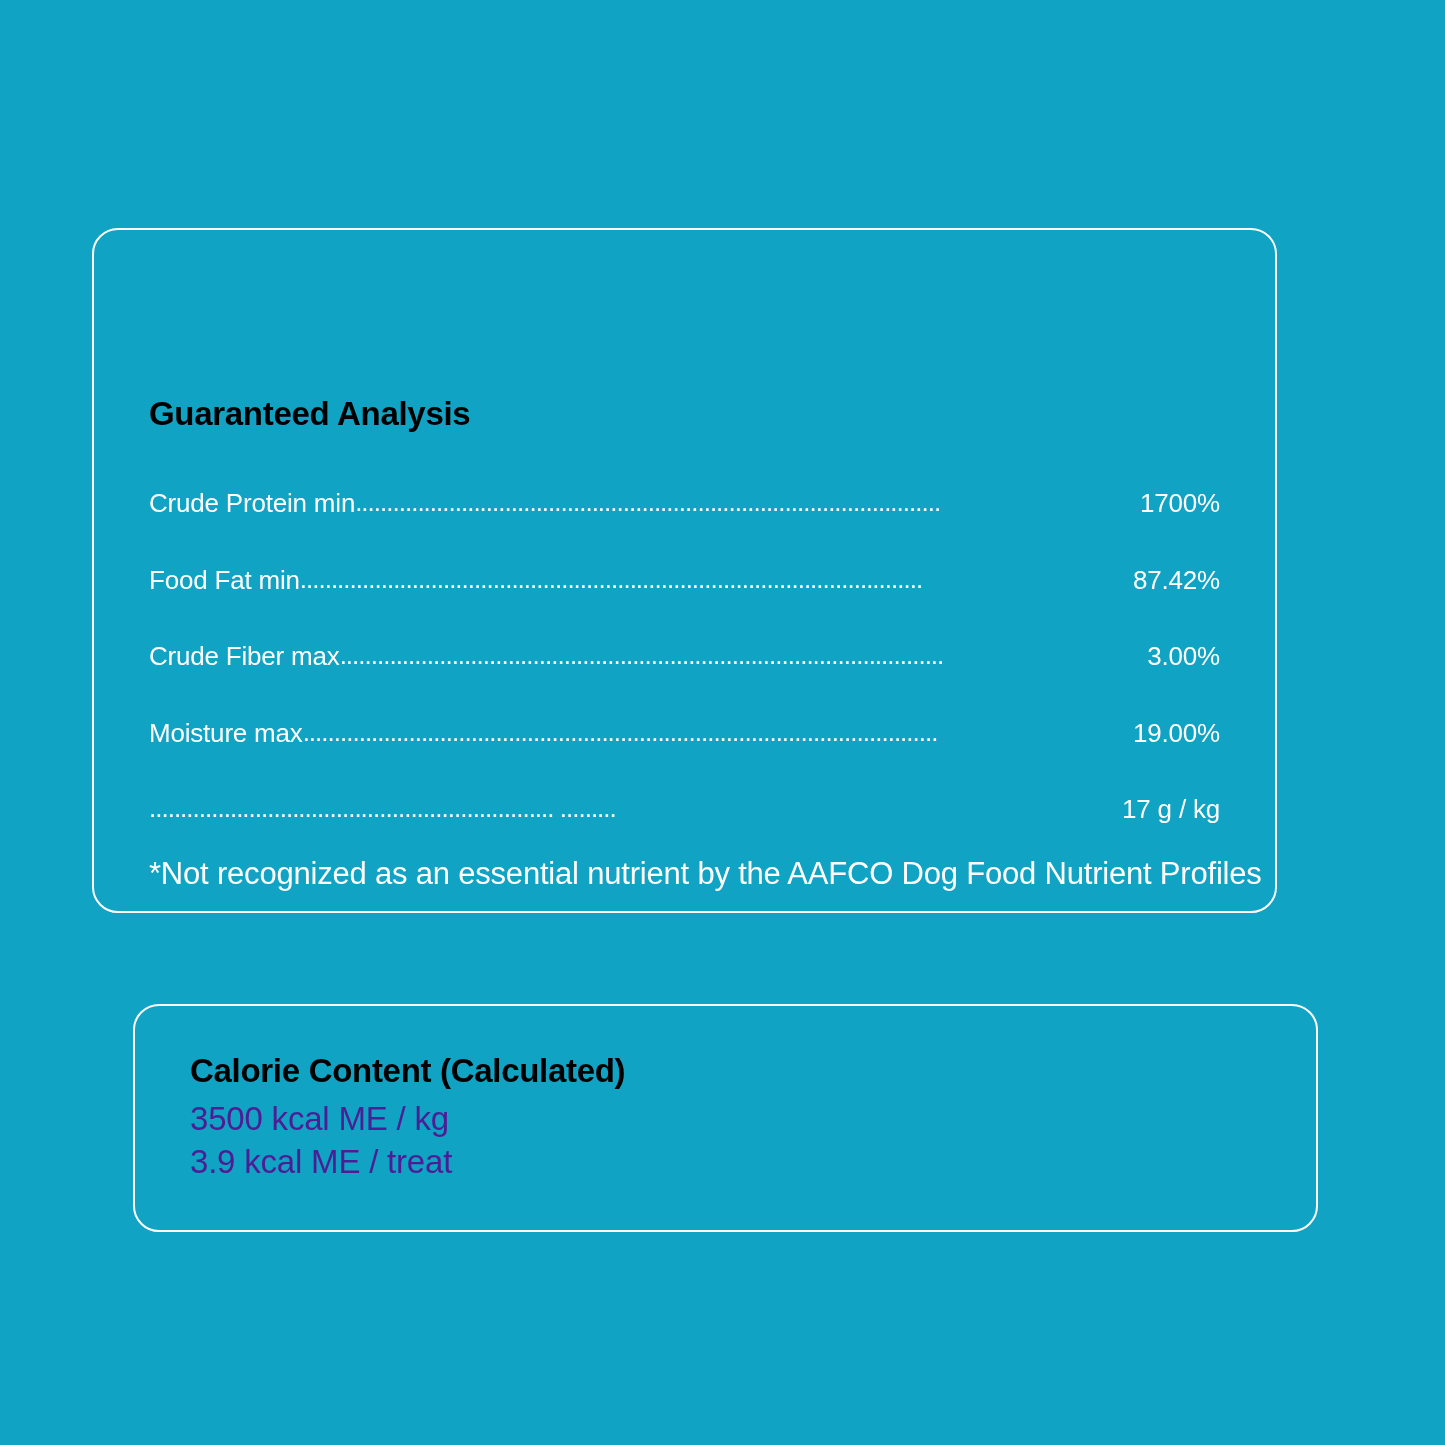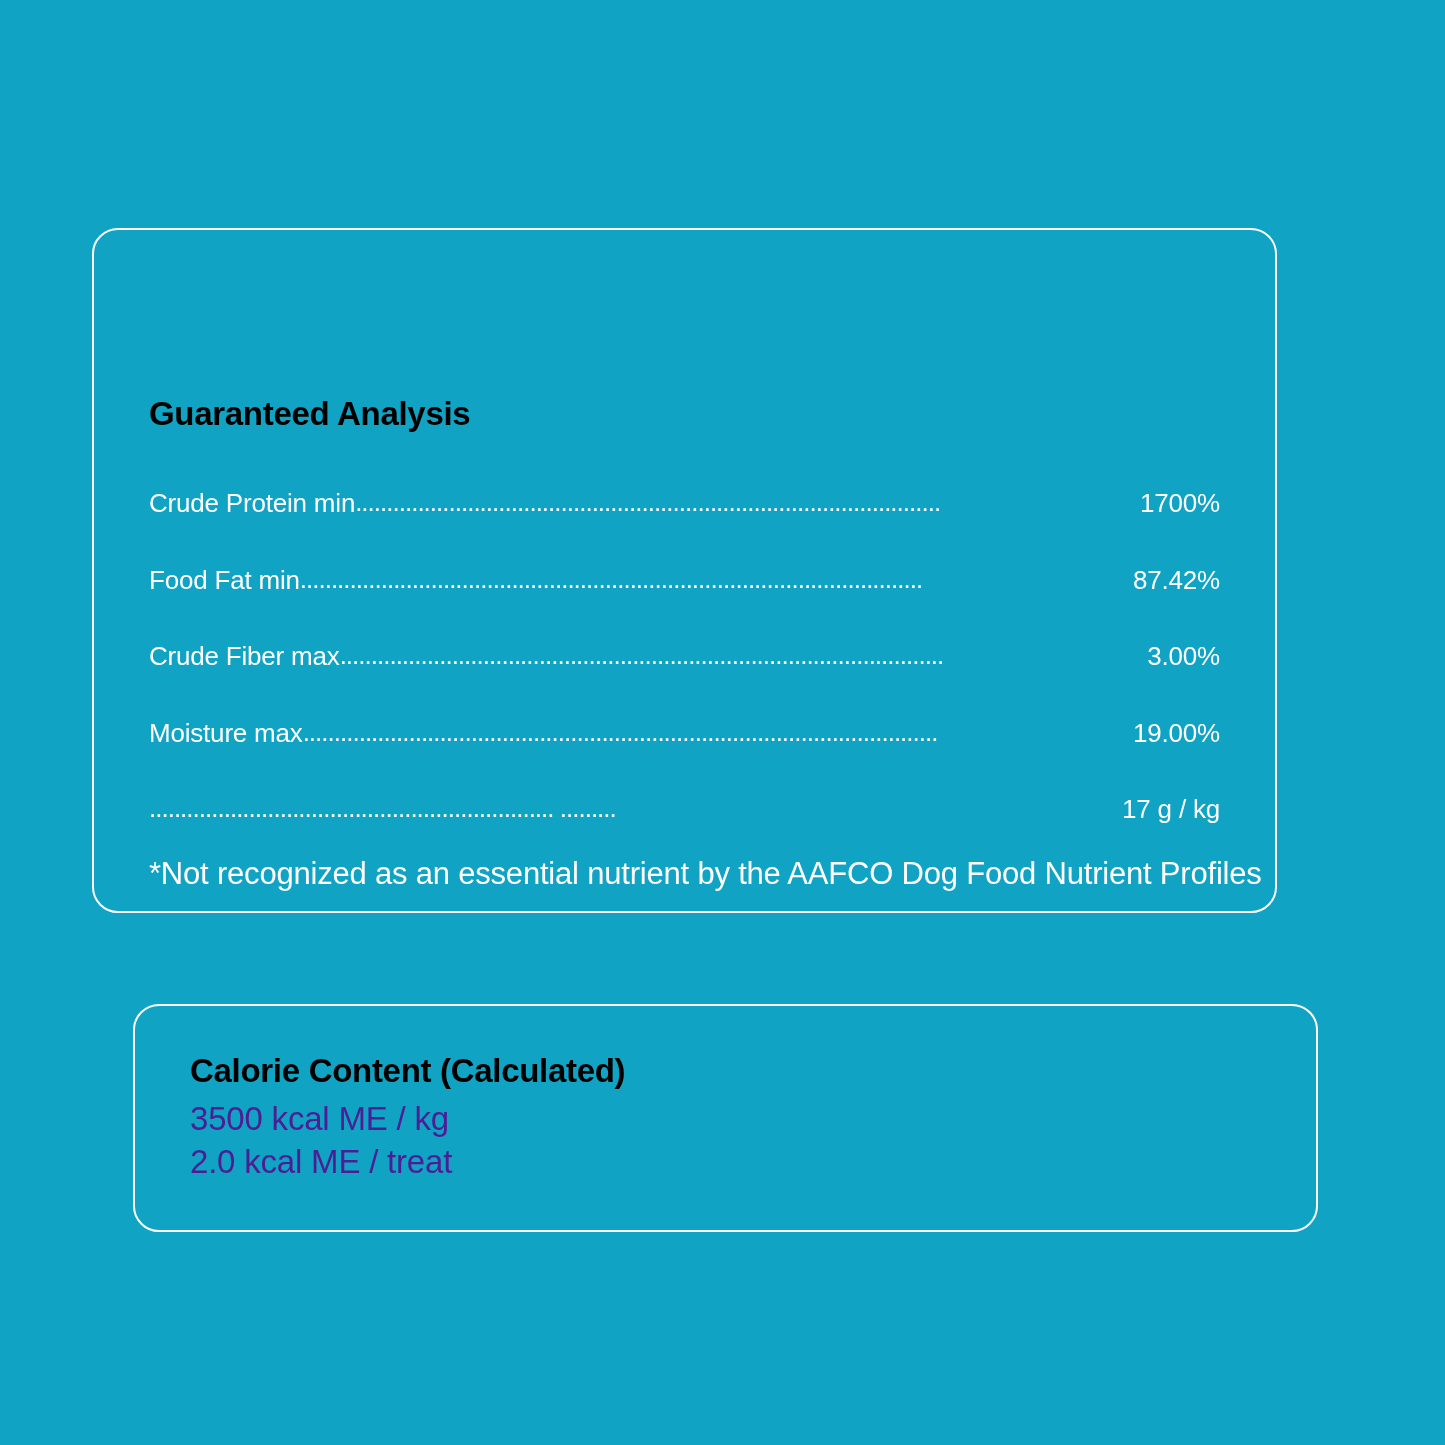--- a/index.html
+++ b/index.html
@@ -134,15 +134,15 @@
     </div>
 
     <div class="note" id="analysis-note">*Not recognized as an essential nutrient by the AAFCO Dog Food Nutrient Profiles</div>
   </div>
 </div>
 
 <div class="panel" id="panel-calories">
   <div class="inner" id="calorie-inner">
     <div class="heading" id="calorie-heading">Calorie Content (Calculated)</div>
     <div class="cal-line">3500 kcal ME / kg</div>
-    <div class="cal-line">2.0 kcal ME / treat</div>
+    <div class="cal-line">3.9 kcal ME / treat</div>
   </div>
 </div>
 
 </body></html>

